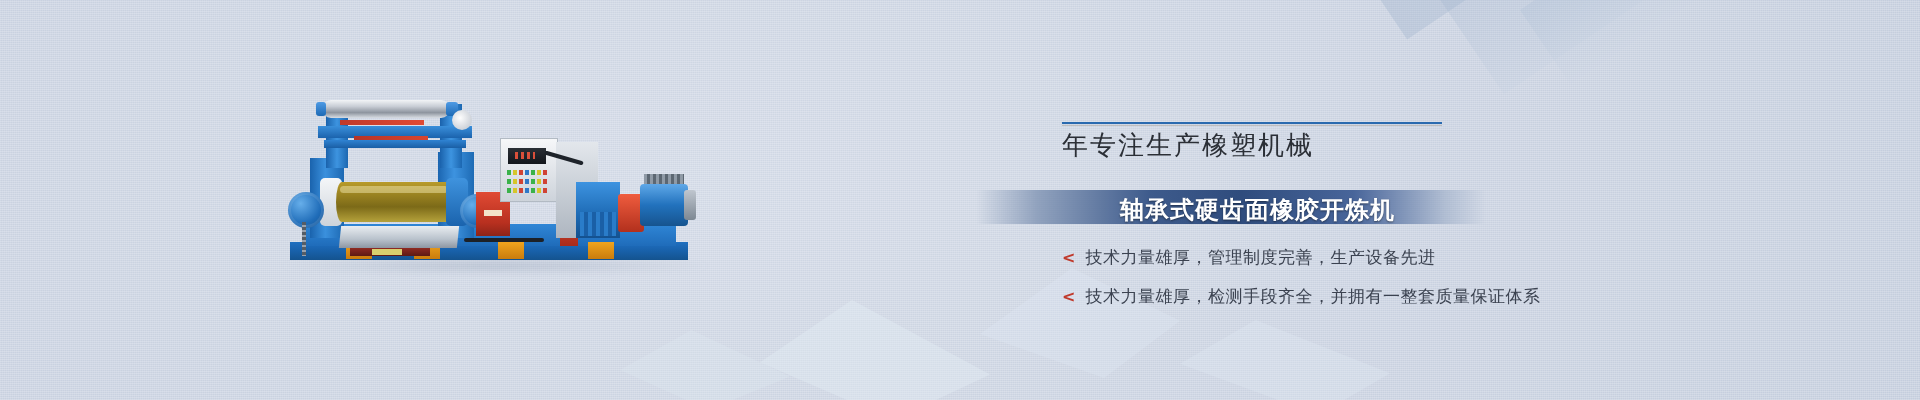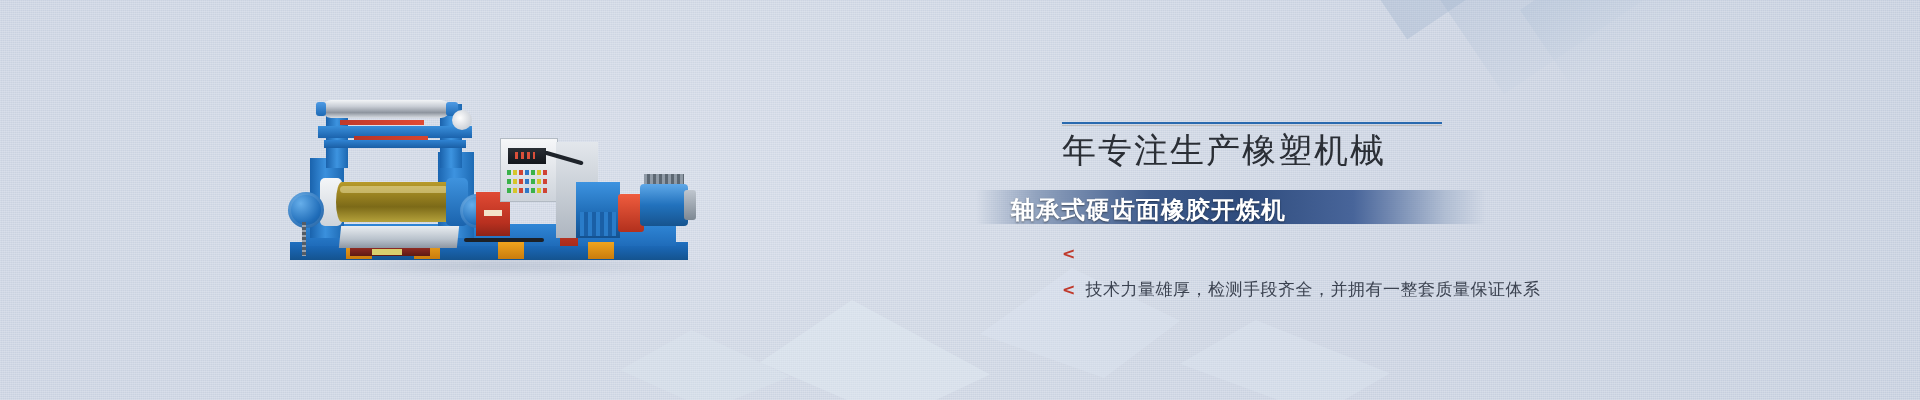--- a/index.html
+++ b/index.html
@@ -210,41 +210,41 @@
     position: absolute;
     left: 1062px; top: 125px;
     width: 380px; height: 1px;
     background: rgba(160,150,140,.45);
   }
   .headline {
     position: absolute;
     left: 1062px; top: 128px;
     width: 420px;
     font-family: Liberation Serif, serif;
-    font-size: 34px;
+    font-size: 26px;
     letter-spacing: 2px;
     color: #2b2f36;
     white-space: nowrap;
   }
   .subbar {
     position: absolute;
     left: 976px; top: 190px;
     width: 510px; height: 34px;
     background: linear-gradient(90deg,
       rgba(204,212,226,0) 0%,
       rgba(122,143,176,.75) 12%,
       #3e5b8c 34%,
       #2f4c7d 52%,
       #48659a 74%,
       rgba(150,168,196,.55) 92%,
       rgba(204,212,226,0) 100%);
   }
   .subbar-text {
     position: absolute;
-    left: 1011px; top: 194px;
+    left: 1120px; top: 194px;
     font-size: 24px;
     font-weight: bold;
     letter-spacing: 1px;
     color: #ffffff;
     text-shadow: 0 1px 2px rgba(0,0,0,.45);
     white-space: nowrap;
   }
   .bullets {
     position: absolute;
     left: 1062px; top: 246px;
@@ -349,20 +349,21 @@
   <div class="divider-shadow"></div>
 
   <div class="headline">年专注生产橡塑机械</div>
 
   <div class="subbar"></div>
   <div class="subbar-text">轴承式硬齿面橡胶开炼机</div>
 
   <div class="bullets">
     <div class="bullet">
       <span class="bullet-mark">&lt;</span>
+      <span class="bullet-text">技术力量雄厚，管理制度完善，生产设备先进</span>
     </div>
     <div class="bullet">
       <span class="bullet-mark">&lt;</span>
       <span class="bullet-text">技术力量雄厚，检测手段齐全，并拥有一整套质量保证体系</span>
     </div>
   </div>
 
 </div>
 
 </body></html>

